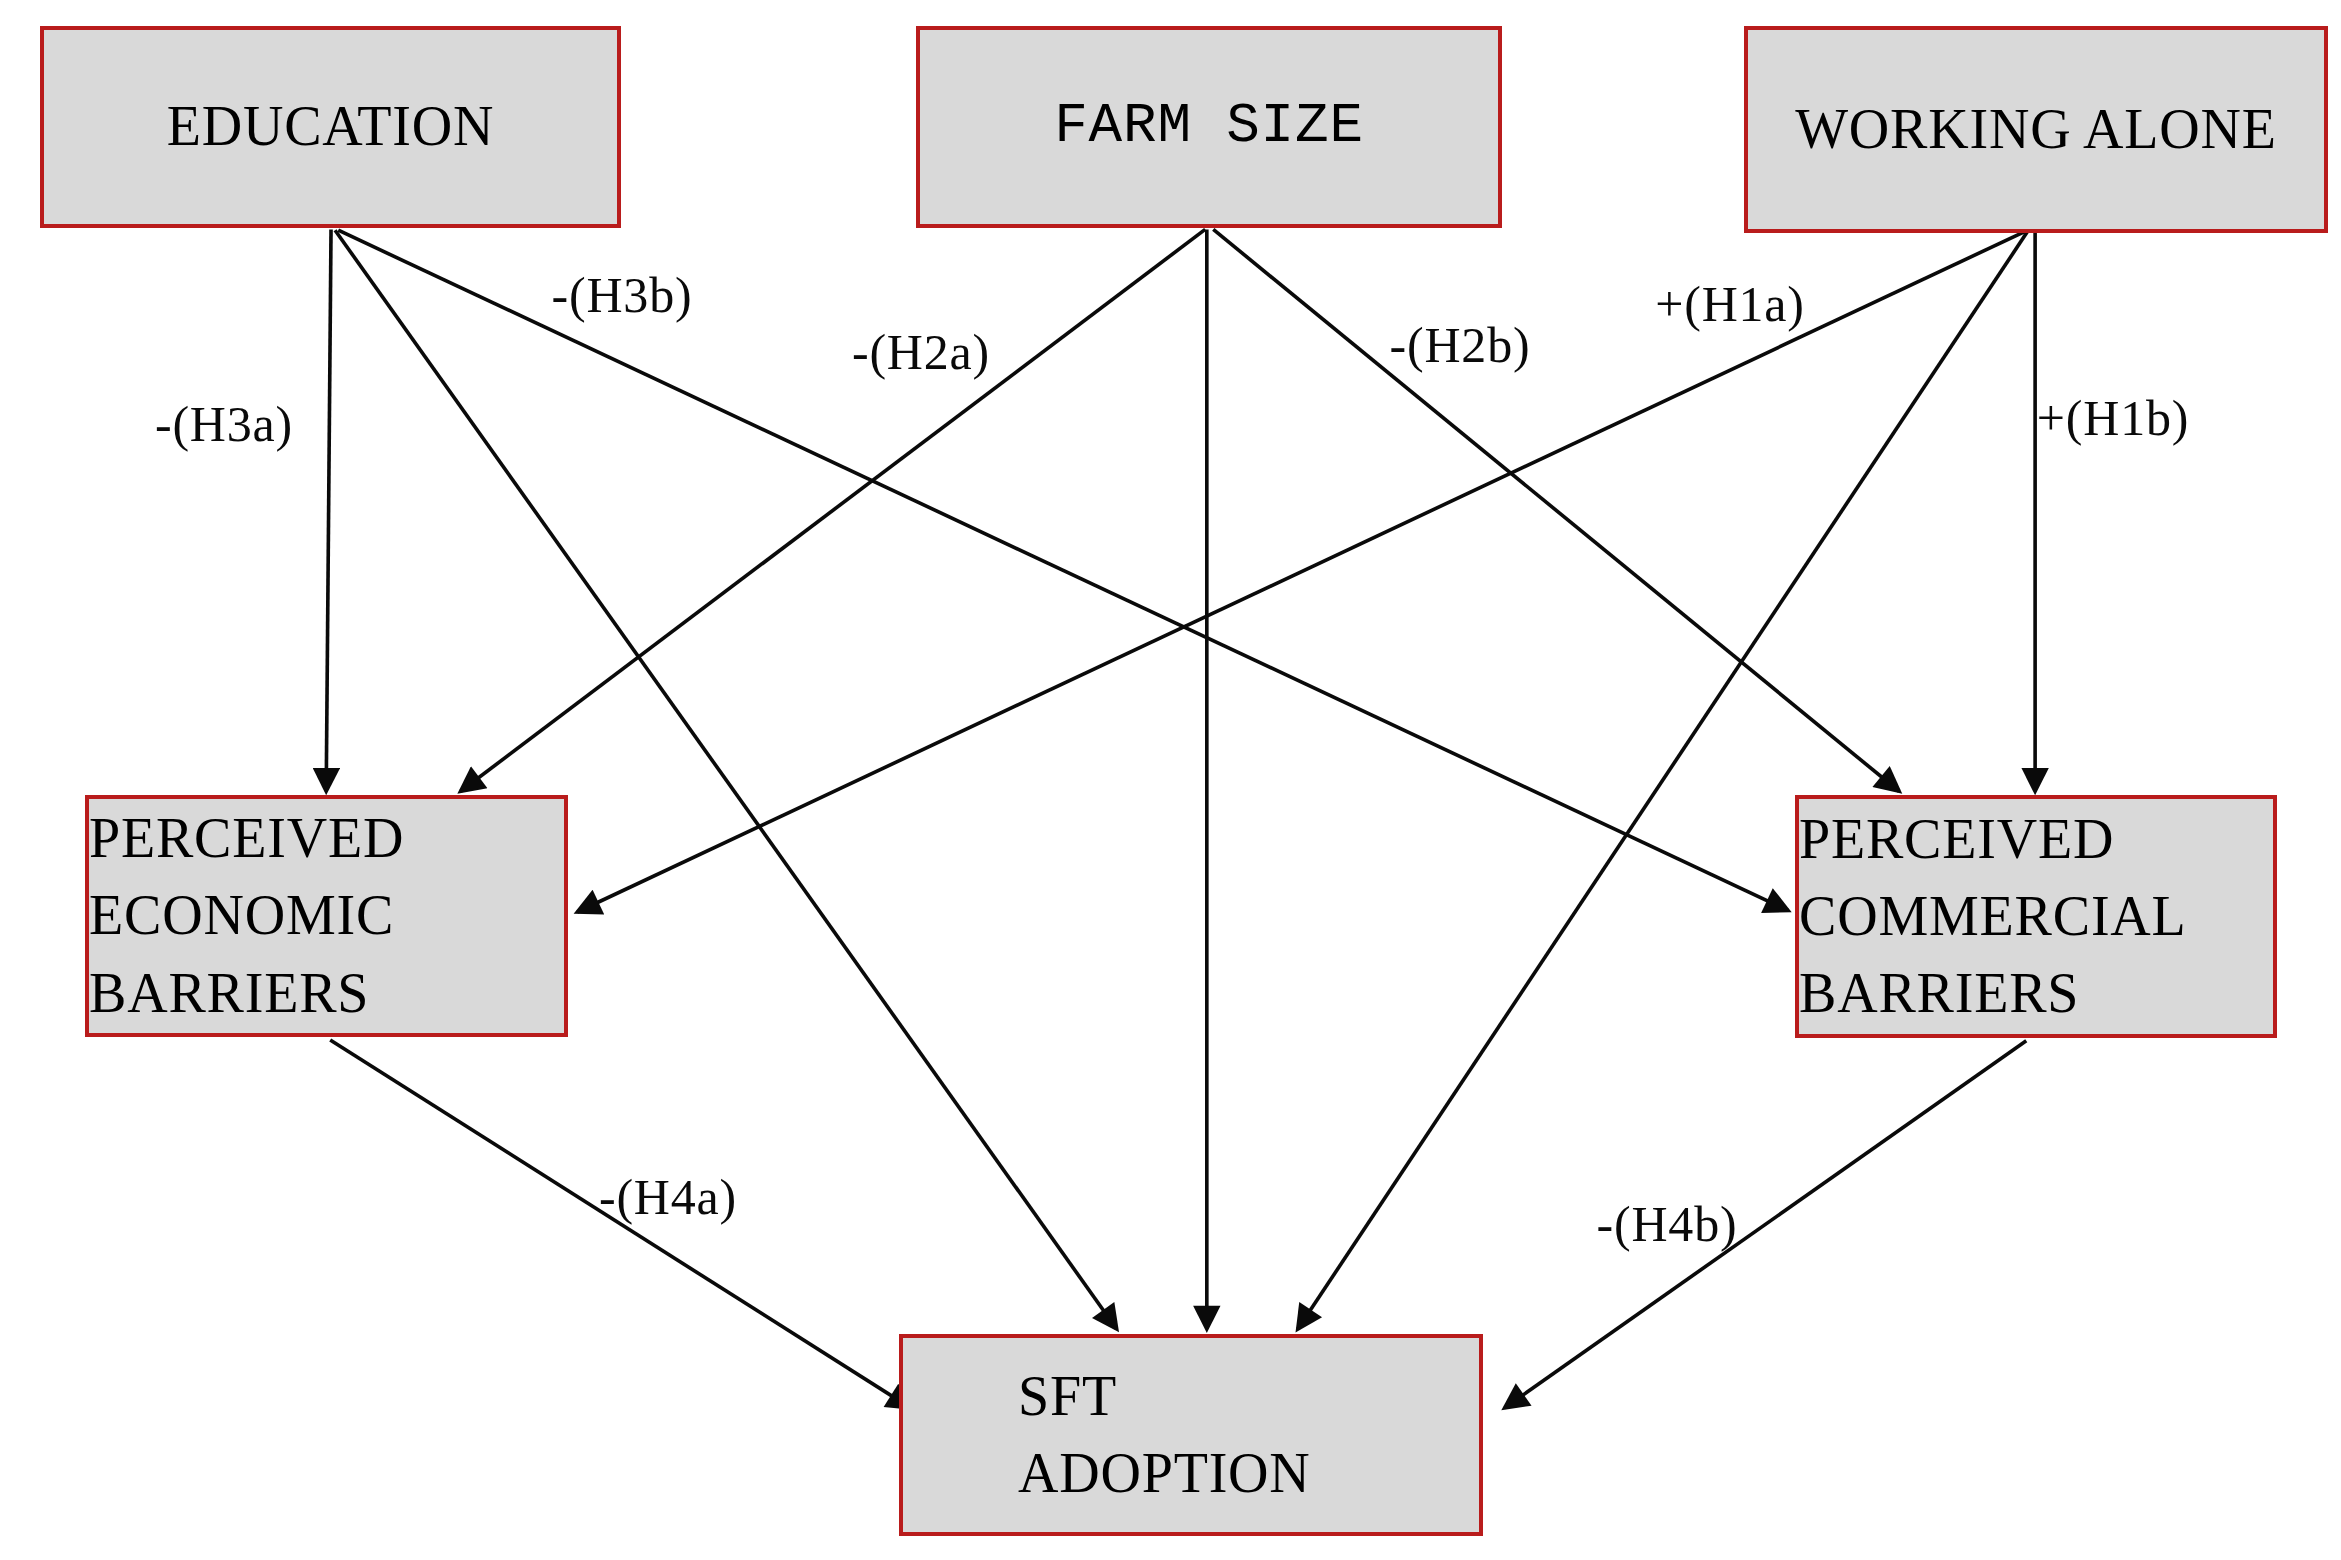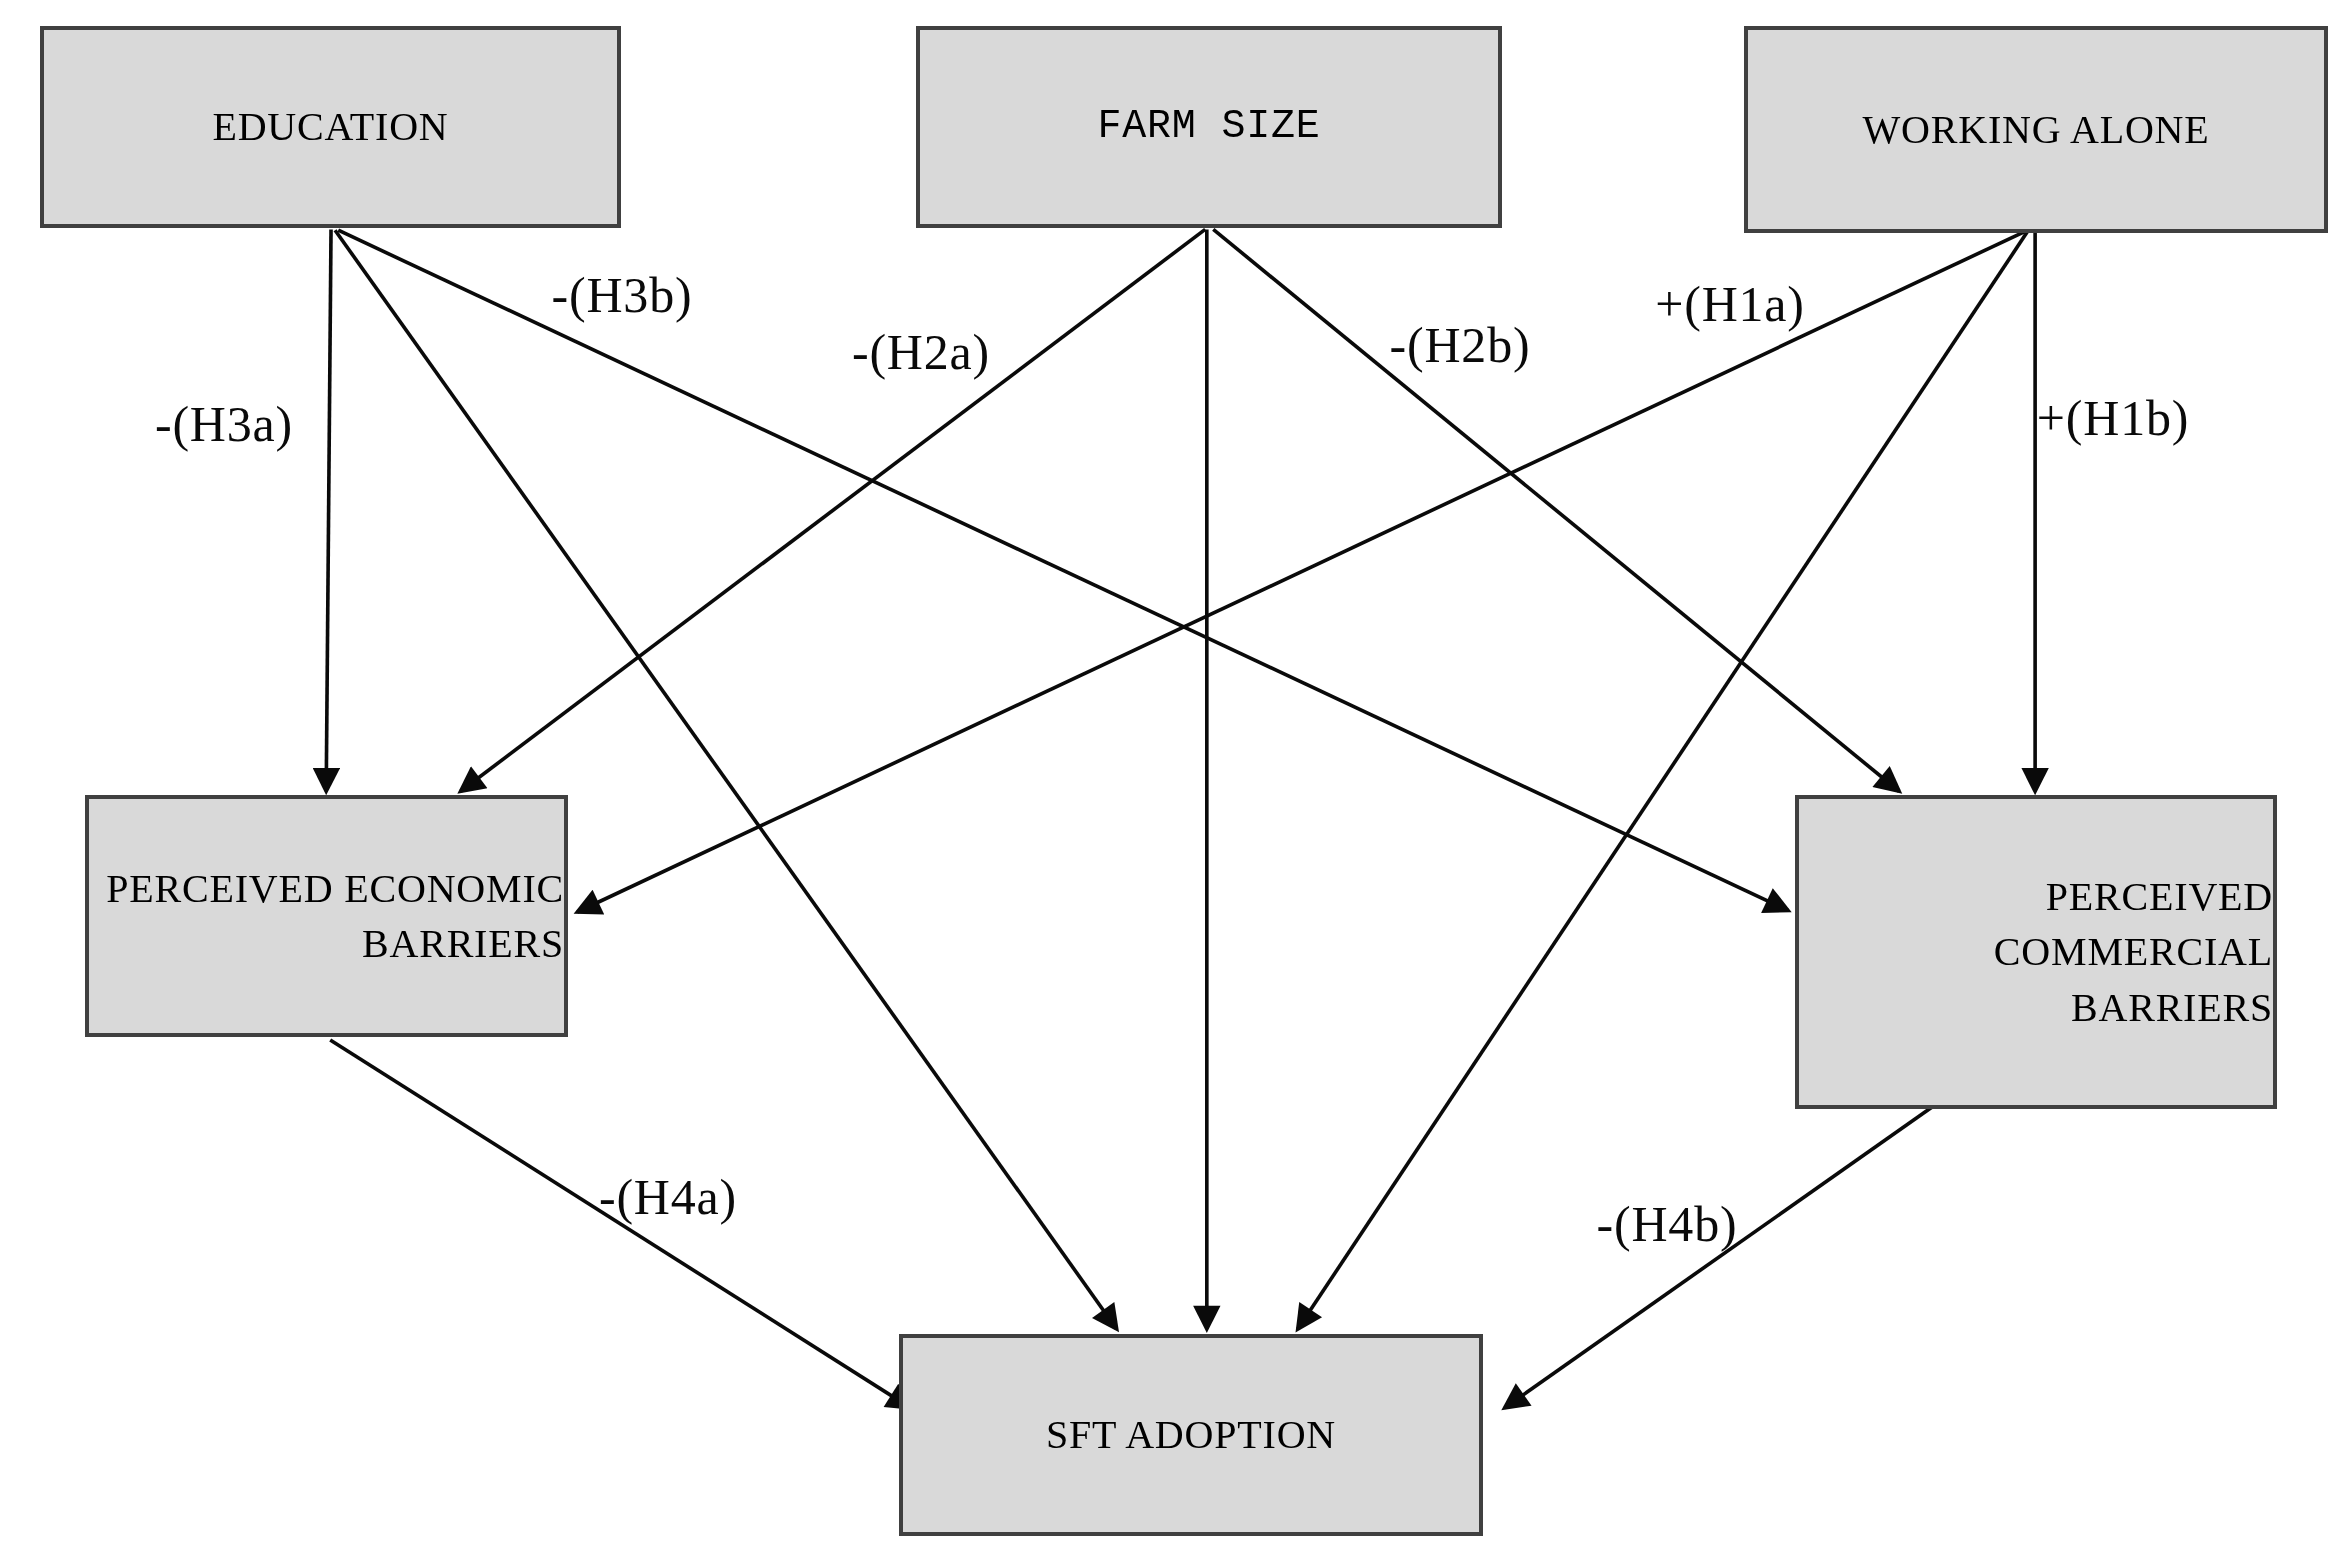--- a/index.html
+++ b/index.html
@@ -17,37 +17,37 @@
     width: 2342px; height: 1560px;
   }
   #arrow-layer line {
     stroke: #0a0a0a;
     stroke-width: 4.5;
   }
   .node {
     position: absolute;
     box-sizing: border-box;
     background: #d9d9d9;
-    border: 4px solid #404040;
+    border: 4px solid #b91c1c;
     display: flex;
     align-items: center;
     justify-content: center;
-    text-align: right;
+    text-align: left;
     color: #000000;
-    font-size: 40px;
+    font-size: 56px;
     line-height: 1.38;
     letter-spacing: 0.8px;
   }
   .node .lbl { display: inline-block; }
   .node .lbl.narrow { max-width: 346px; }
   .node-education     { left: 40px;   top: 26px;   width: 581px; height: 202px; }
   .node-farm-size     { left: 916px; top: 26px;   width: 586px; height: 202px; font-family: Liberation Mono, monospace; }
   .node-working-alone { left: 1744px; top: 26px;   width: 584px; height: 207px; }
   .node-economic      { left: 85px;  top: 795px;  width: 483px; height: 242px; }
-  .node-commercial    { left: 1795px; top: 795px;  width: 482px; height: 314px; }
+  .node-commercial    { left: 1795px; top: 795px;  width: 482px; height: 243px; }
   .node-sft           { left: 899px; top: 1334px; width: 584px; height: 202px; }
   .edge-label {
     position: absolute;
     transform: translate(-50%, -50%);
     font-size: 50px;
     color: #0a0a0a;
     white-space: nowrap;
     letter-spacing: 0.8px;
   }
   .edge-label-h3a { left: 224px;  top: 424px; }

